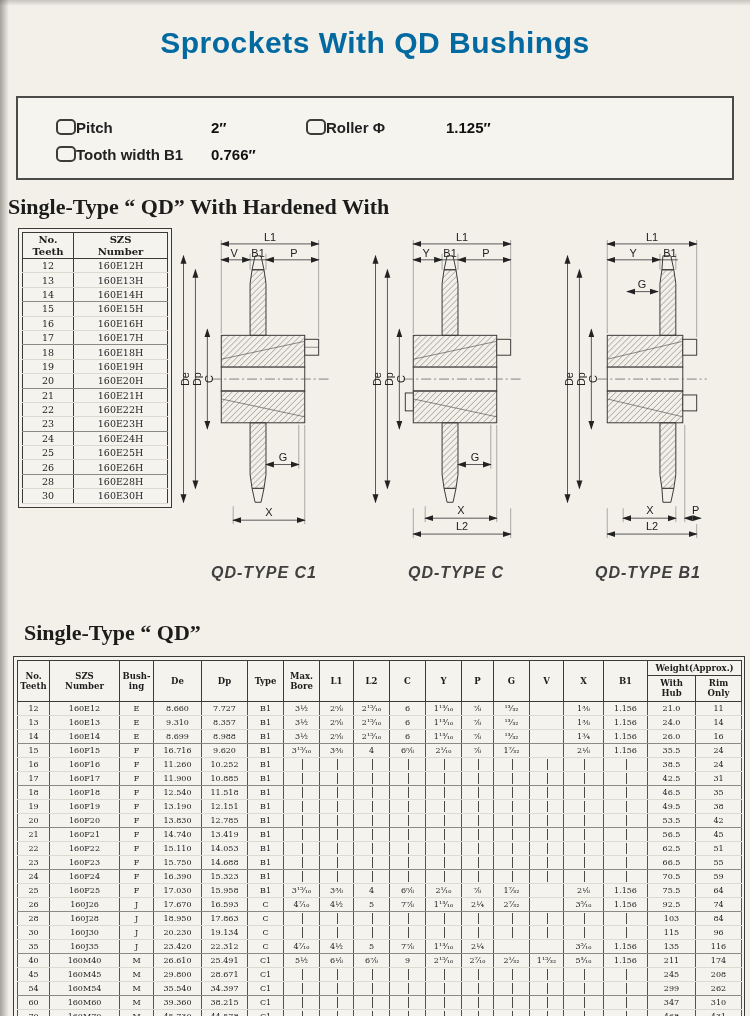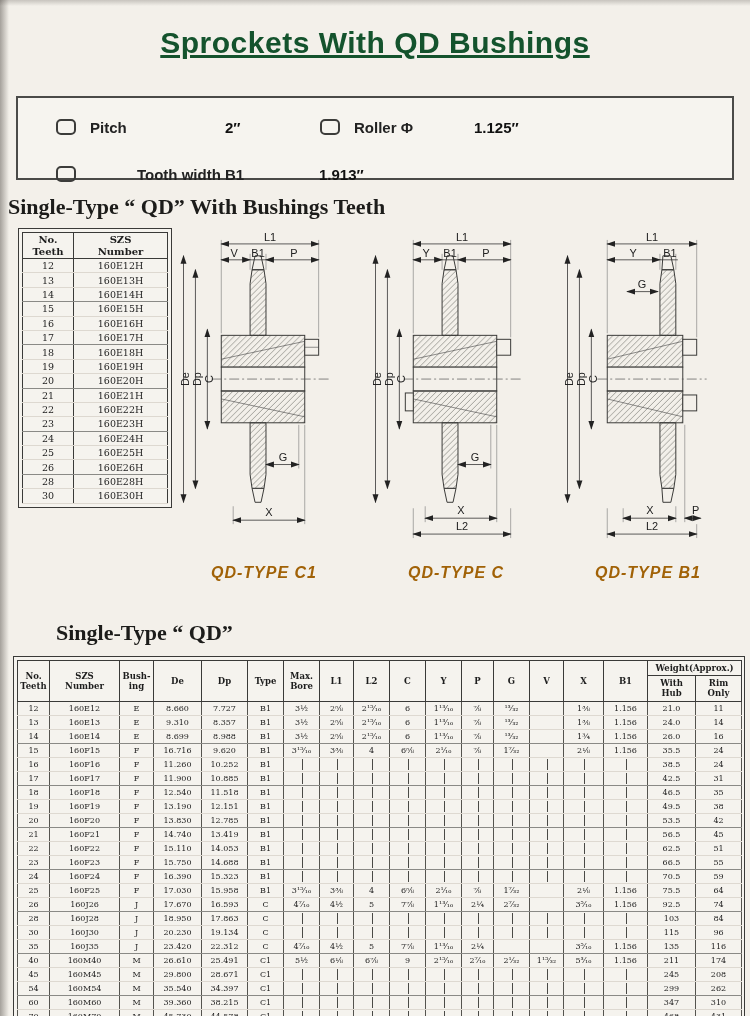--- a/index.html
+++ b/index.html
@@ -8,52 +8,52 @@
     background:#f3f0ea;
     font-family:"Liberation Sans",sans-serif;color:#1d1d1d;
   }
   .edge-shade{position:absolute;left:0;top:0;width:9px;height:100%;
     background:linear-gradient(90deg,rgba(70,65,60,.45),rgba(70,65,60,0));}
   .top-shade{position:absolute;left:0;top:0;width:100%;height:6px;
     background:linear-gradient(180deg,rgba(70,65,60,.25),rgba(70,65,60,0));}
 
   .page-title{
     position:absolute;top:26px;left:0;width:100%;text-align:center;
-    font-size:30px;font-weight:bold;color:#14532d;letter-spacing:.5px;text-decoration:underline;
+    font-size:30px;font-weight:bold;color:#0369a1;letter-spacing:.5px;
   }
 
   
   .spec-box{position:absolute;left:16px;top:96px;width:714px;height:80px;
     border:2px solid #4a4a48;background:rgba(255,255,255,.25);}
   .spec-row{position:absolute;left:0;width:100%;height:26px;display:flex;align-items:center;}
   .spec-row.r1{top:16px;}
-  .spec-row.r2{top:63px;gap:47px;}
+  .spec-row.r2{top:43px;}
   .cbox{display:inline-block;width:16px;height:12px;border:2px solid #3c3c3a;border-radius:5px;background:transparent;flex:0 0 auto;}
-  .spec-label{font-size:15px;font-weight:bold;color:#222;margin-left:14px;}
+  .spec-label{font-size:15px;font-weight:bold;color:#222;}
   .spec-val{font-size:15px;font-weight:bold;color:#111;}
 
   .section-title{position:absolute;font-family:"Liberation Serif",serif;
     font-weight:bold;color:#1c1c1a;font-size:22px;}
   .s1{left:8px;top:194px;}
-  .s2{left:24px;top:620px;margin-left:32px;}
+  .s2{left:24px;top:620px;}
 
   
   .h-wrap{position:absolute;left:18px;top:228px;width:146px;border:1.5px solid #3a3a38;padding:3px;background:rgba(255,255,255,.2);}
   .h-tbl{border-collapse:collapse;width:100%;table-layout:fixed;font-family:"DejaVu Serif","Liberation Serif",serif;}
   .h-tbl th{border:1px solid #3a3a38;font-size:10px;font-weight:bold;white-space:pre-line;padding:1px 0;line-height:1.15;}
   .h-tbl td{border-left:1px solid #3a3a38;border-right:1px solid #3a3a38;
     font-size:9.5px;text-align:center;height:13.4px;padding:0;border-bottom:1px solid #ddd8d0;}
   .h-tbl tbody tr:nth-child(3n) td{border-bottom:1px solid #8a8a86;}
   .h-tbl col.c1{width:50px;}.h-tbl col.c2{width:92px;}
 
   
   .diagrams{position:absolute;left:168px;top:230px;width:576px;height:352px;display:flex;}
   .diag{width:192px;display:flex;flex-direction:column;align-items:center;}
   .diag svg{display:block;}
-  .diag-caption{font-size:16px;font-weight:bold;font-style:italic;color:#a16207;letter-spacing:1px;margin-top:16px;}
+  .diag-caption{font-size:16px;font-weight:bold;font-style:italic;color:#404040;letter-spacing:1px;margin-top:16px;}
   .dlabel{font-family:"Liberation Sans",sans-serif;font-size:11px;fill:#222;}
   .part{fill:#f3f0ea;stroke:#3a3a38;stroke-width:1;}
   .hatch{fill:url(#hb);stroke:#3a3a38;stroke-width:1;}
   .dim{stroke:#333;stroke-width:.8;fill:none;}
   .ext{stroke:#777;stroke-width:.6;}
   .cl{stroke:#555;stroke-width:.7;stroke-dasharray:10 3 2 3;}
   .thin{stroke:#444;stroke-width:.6;fill:none;}
 
   
   .m-wrap{position:absolute;left:13px;top:656px;width:724px;border:1.5px solid #3a3a38;padding:3px;background:rgba(255,255,255,.2);}
@@ -79,25 +79,25 @@
     <span class="cbox" style="margin-left:38px"></span>
     <span class="spec-label" style="width:135px">Pitch</span>
     <span class="spec-val" style="width:95px">2″</span>
     <span class="cbox"></span>
     <span class="spec-label" style="width:120px">Roller Φ</span>
     <span class="spec-val">1.125″</span>
   </div>
   <div class="spec-row r2">
     <span class="cbox" style="margin-left:38px"></span>
     <span class="spec-label" style="width:135px">Tooth width B1</span>
-    <span class="spec-val">1.913″</span>
+    <span class="spec-val">0.766″</span>
   </div>
 </div>
 
-<div class="section-title s1">Single-Type “ QD” With Bushings Teeth</div>
+<div class="section-title s1">Single-Type “ QD” With Hardened With</div>
 
 <div class="h-wrap">
   <table class="h-tbl">
     <colgroup>
         <col class="c1">
         <col class="c2">
       </colgroup>
     <thead>
       <tr>
         <th>No.

